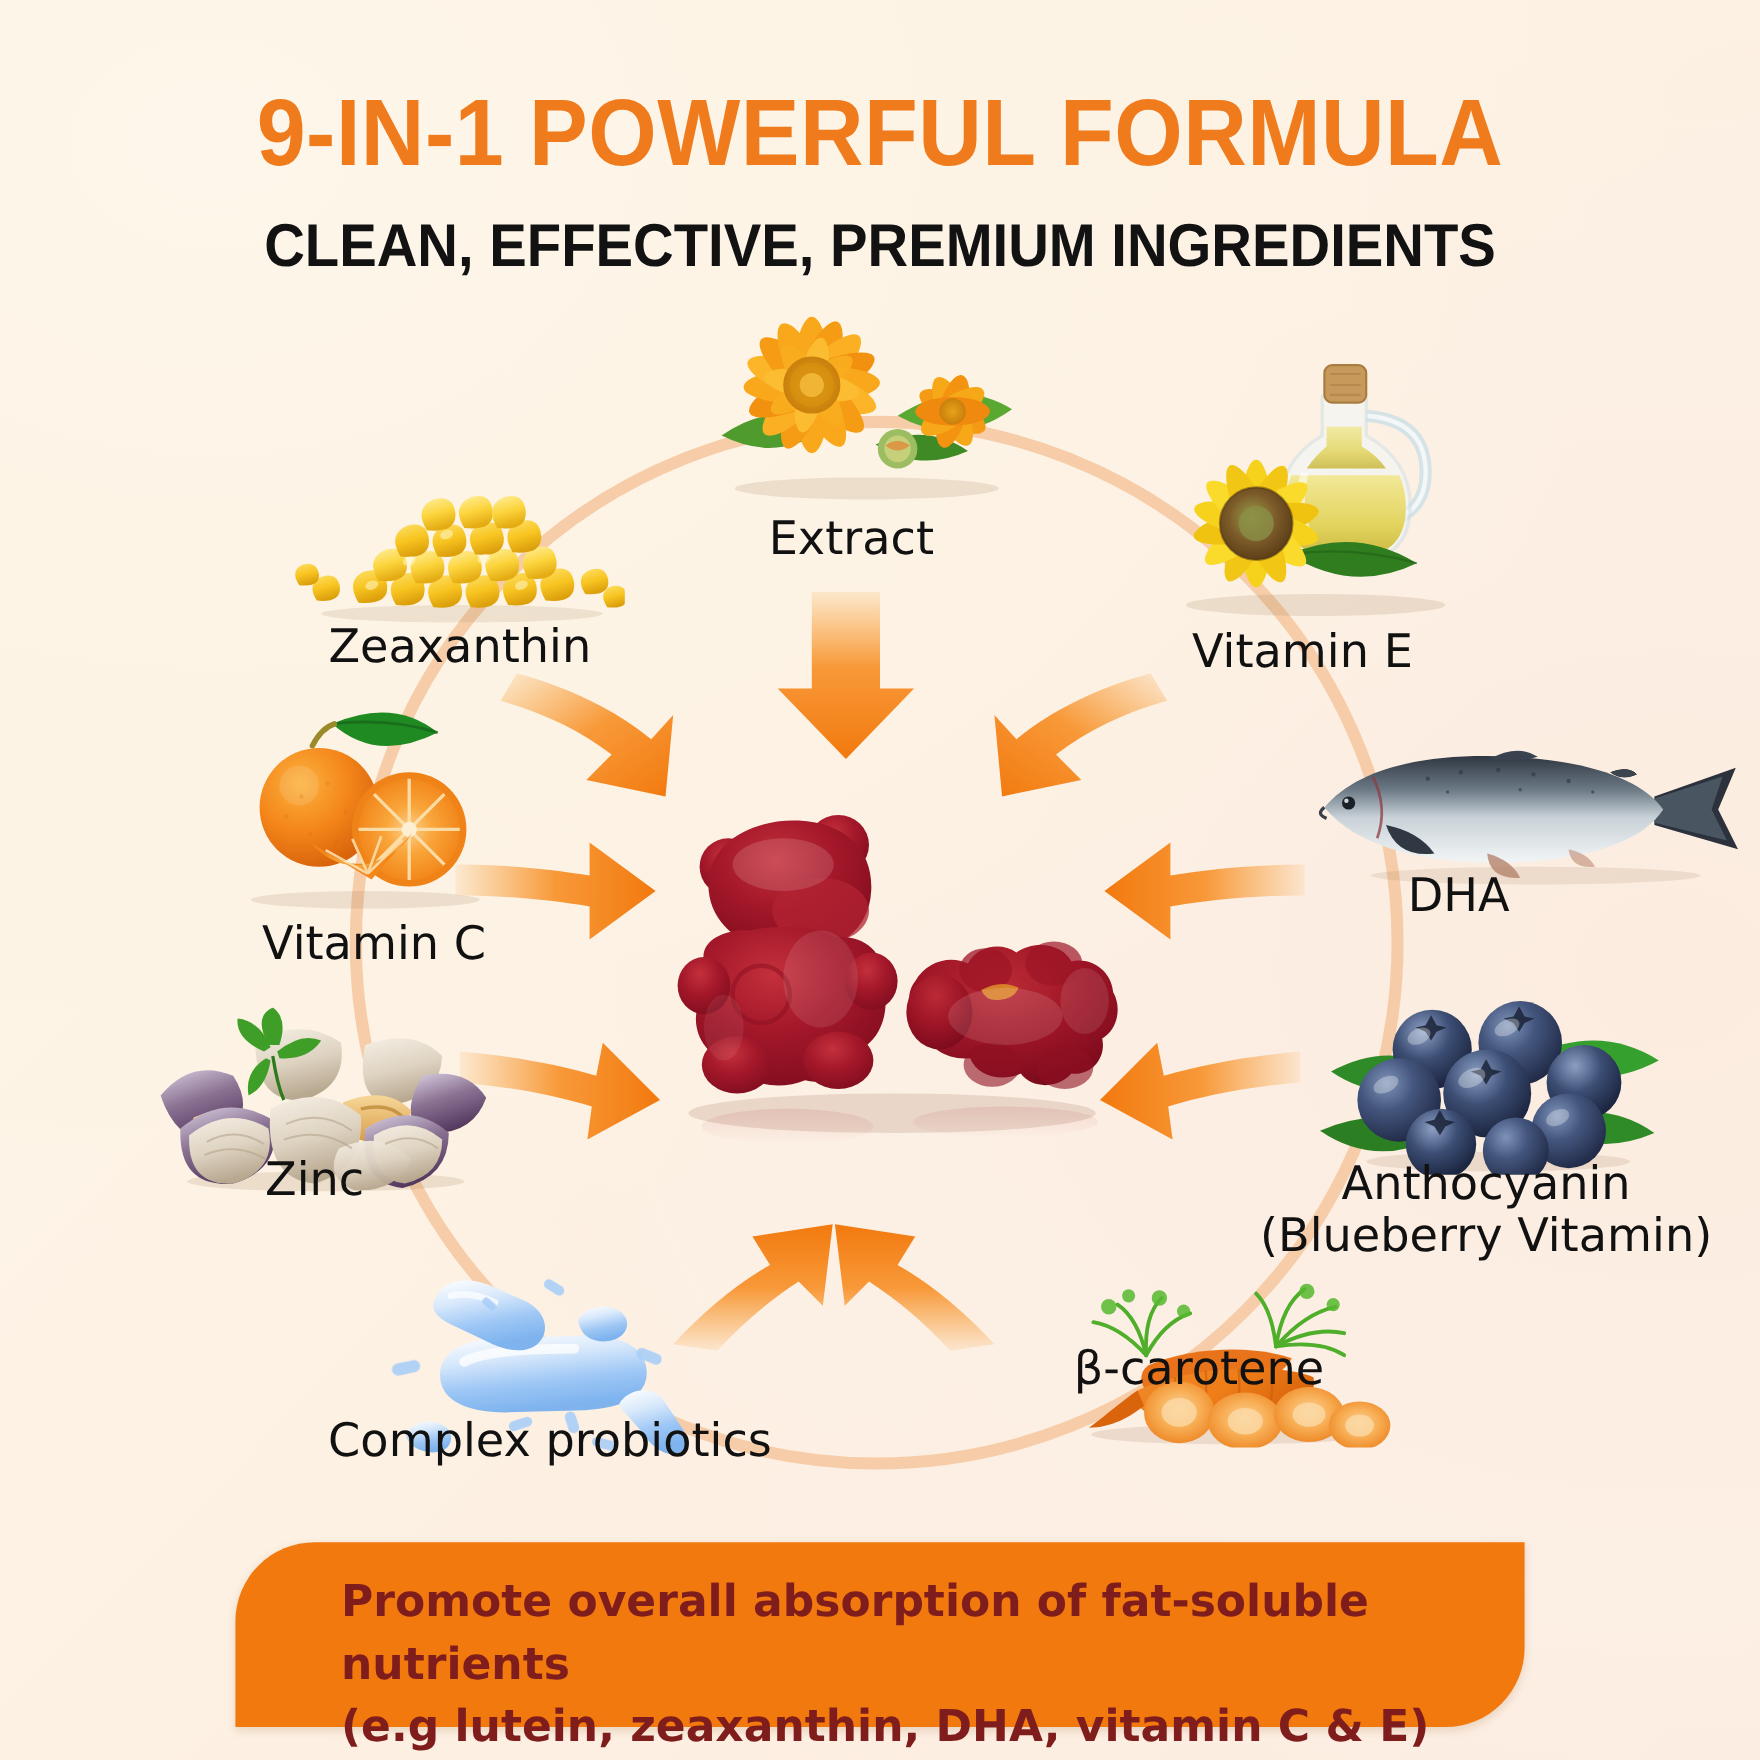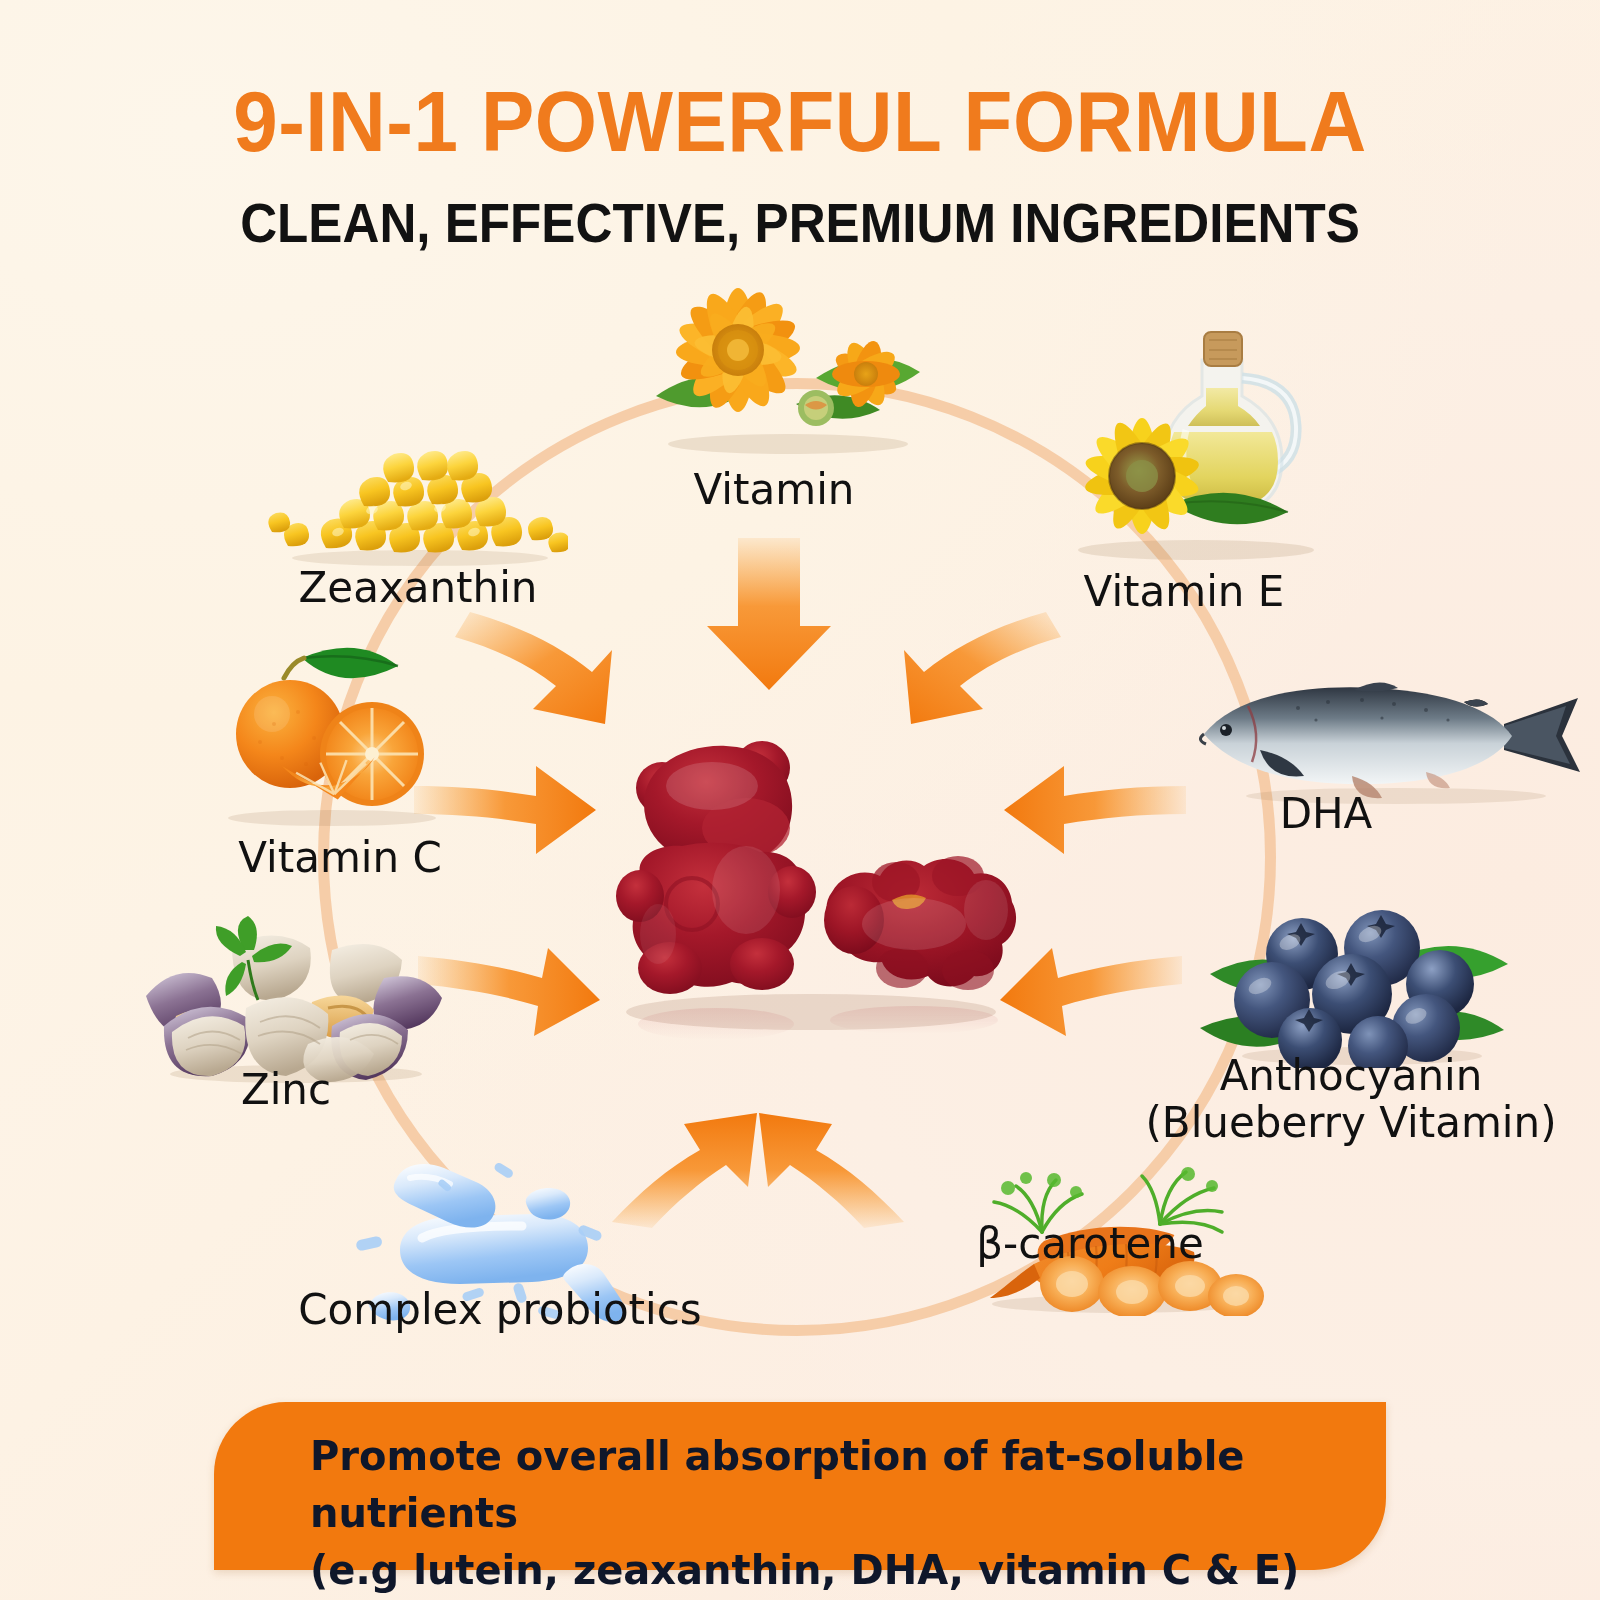--- a/index.html
+++ b/index.html
@@ -50,21 +50,21 @@
 
   
   .banner{
     position:absolute;left:214px;top:1402px;width:1172px;height:168px;
     background:#f2790e;
     border-radius:72px 0 72px 0;
     box-shadow:0 3px 8px rgba(150,90,30,.18);
   }
   .banner-txt{
     position:absolute;left:96px;top:26px;width:1020px;
-    color:#0f172a;font-size:40px;font-weight:bold;line-height:1.42;
+    color:#7f1d1d;font-size:40px;font-weight:bold;line-height:1.42;
     white-space:pre-line;
     font-family:"DejaVu Sans","Liberation Sans",sans-serif;
   }
 </style>
 </head>
 <body>
 
 <div id="root">
 
   <div class="title">9-IN-1 POWERFUL FORMULA</div>
@@ -283,21 +283,21 @@
         <ellipse rx="13" ry="44" fill="#fcbe33" transform="rotate(12)"></ellipse>
         <ellipse rx="13" ry="44" fill="#f9ad1e" transform="rotate(56)"></ellipse>
         <ellipse rx="13" ry="44" fill="#fcbe33" transform="rotate(100)"></ellipse>
         <ellipse rx="13" ry="44" fill="#f9ad1e" transform="rotate(144)"></ellipse>
       </g>
       <circle r="26" fill="url(#mgC)"></circle>
       <circle r="20" fill="#d99210" opacity=".7"></circle>
       <circle r="11" fill="#f0b534"></circle>
     </g>
   </svg>
-  <div class="lbl" style="left:614px;top:466px;width:320px;">Vitamin</div>
+  <div class="lbl" style="left:614px;top:466px;width:320px;">Extract</div>
 
   <svg class="art" style="left:1046px;top:326px;width:290px;height:240px;" viewBox="0 0 290 240">
     <defs>
       <linearGradient id="oilG" x1="0" y1="0" x2="0" y2="1">
         <stop offset="0%" stop-color="#f2e898"></stop>
         <stop offset="60%" stop-color="#e2d45e"></stop>
         <stop offset="100%" stop-color="#c8b63e"></stop>
       </linearGradient>
       <radialGradient id="sfC" cx="45%" cy="42%" r="58%">
         <stop offset="0%" stop-color="#9aa04c"></stop>
@@ -595,21 +595,21 @@
     </g>
 
     <g fill="#3f9e28">
       <path d="M108 34 q-14 -26 4 -34 q14 10 6 34 Z"></path>
       <path d="M104 40 q-26 -12 -24 -30 q20 2 30 26 Z"></path>
       <path d="M116 40 q22 -18 40 -10 q-12 18 -38 16 Z"></path>
       <path d="M110 48 q-4 24 -20 32 q-4 -22 16 -34 Z"></path>
     </g>
     <path d="M112 44 q4 26 10 40" stroke="#2f7a1c" stroke-width="3" fill="none"></path>
   </svg>
-  <div class="lbl" style="left:126px;top:1048px;width:320px;margin-top:18px;">Zinc</div>
+  <div class="lbl" style="left:126px;top:1048px;width:320px;">Zinc</div>
 
   <svg class="art" style="left:210px;top:638px;width:250px;height:190px;" viewBox="0 0 250 190">
     <defs>
       <radialGradient id="orG" cx="35%" cy="30%" r="72%">
         <stop offset="0%" stop-color="#fbb23f"></stop>
         <stop offset="55%" stop-color="#f4861a"></stop>
         <stop offset="100%" stop-color="#d9640b"></stop>
       </radialGradient>
       <radialGradient id="pulpG" cx="50%" cy="50%" r="52%">
         <stop offset="0%" stop-color="#fdd089"></stop>

